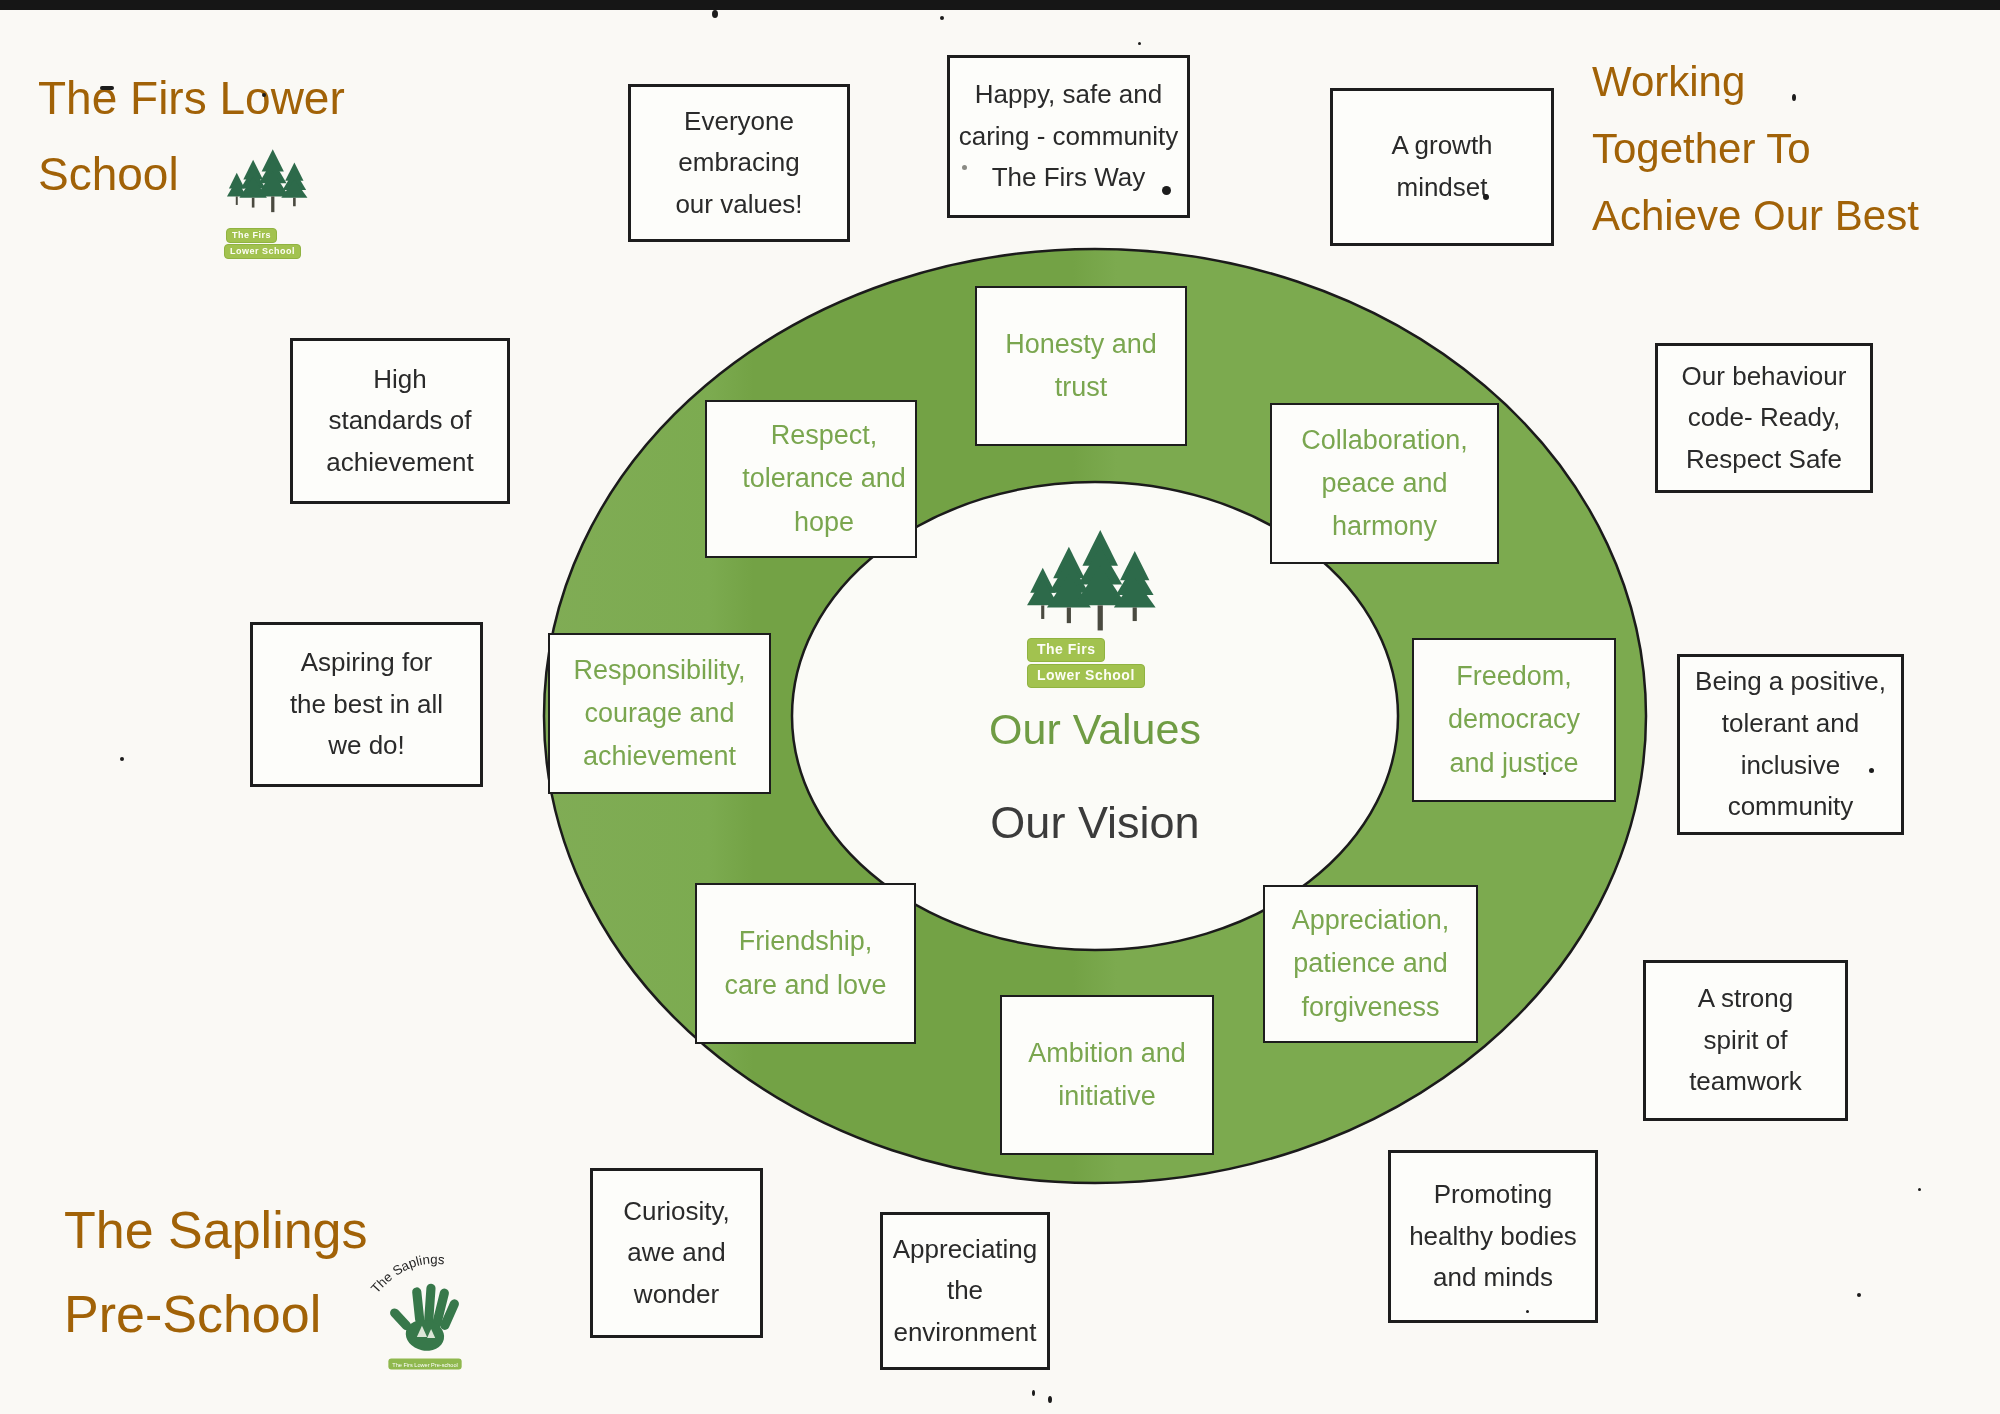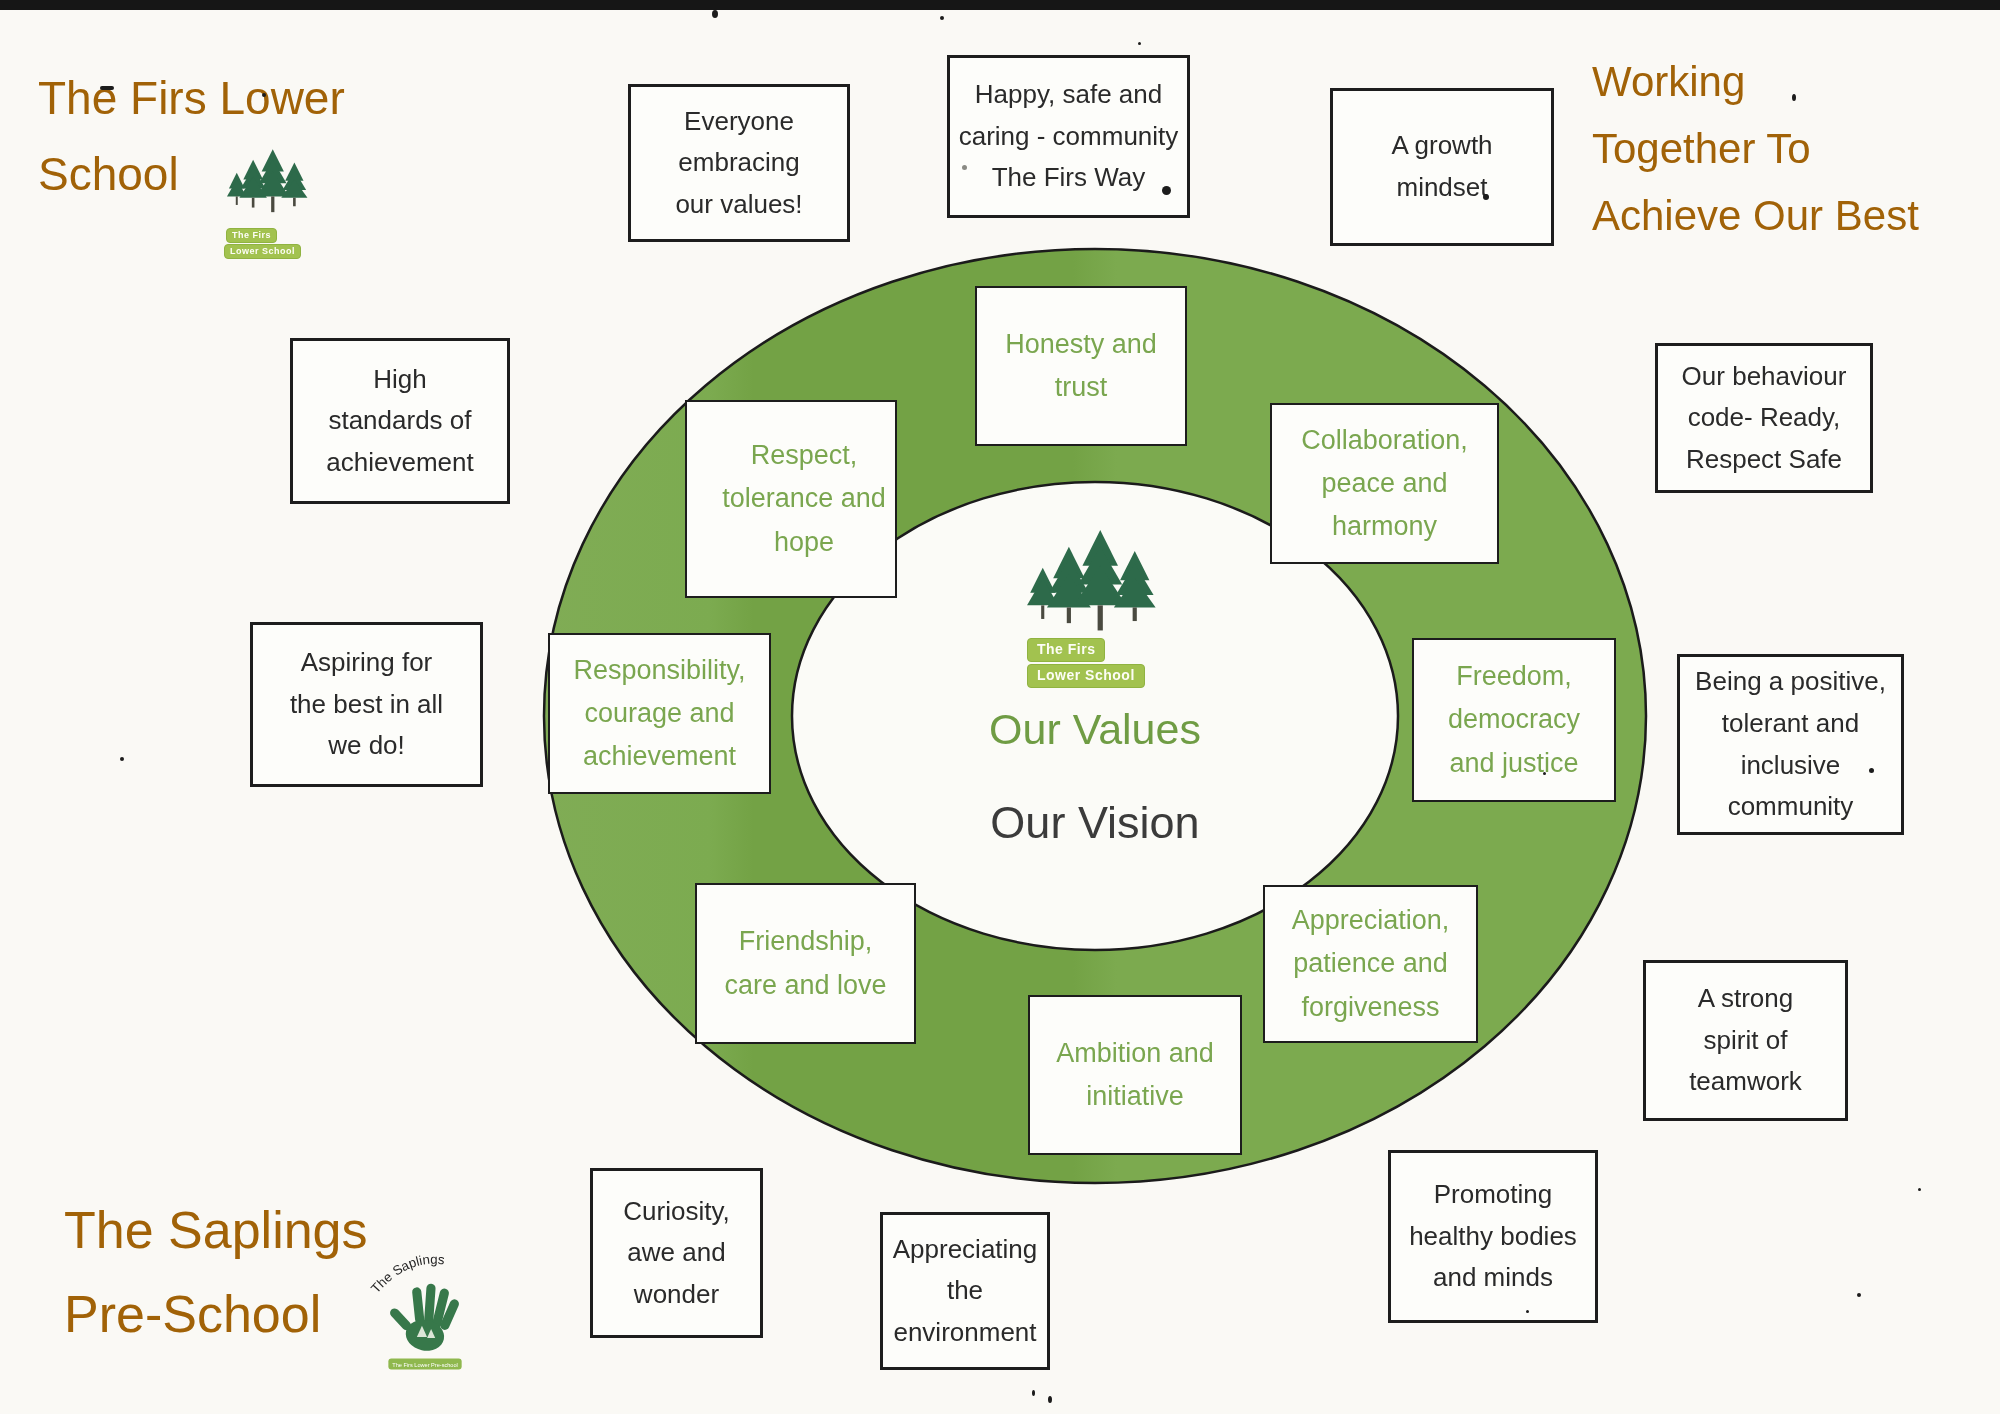--- a/index.html
+++ b/index.html
@@ -108,35 +108,35 @@
   <svg class="logosvg logo-center" width="150" height="115" viewBox="0 0 140 110">
       <use href="#treeCluster"></use>
     </svg>
   <div class="badge badge-c1">The Firs</div>
   <div class="badge badge-c2">Lower School</div>
   <div class="hvalues">Our Values</div>
   <div class="hvision">Our Vision</div>
 
   <div class="vbox" style="left:975px;top:286px;width:212px;height:160px;">Honesty and
 trust</div>
-  <div class="vbox" style="left:685px;top:400px;width:212px;height:198px;padding-left:28px;">Respect,
+  <div class="vbox" style="left:705px;top:400px;width:212px;height:158px;padding-left:28px;">Respect,
 tolerance and
 hope</div>
   <div class="vbox" style="left:1270px;top:403px;width:229px;height:161px;">Collaboration,
 peace and
 harmony</div>
   <div class="vbox" style="left:548px;top:633px;width:223px;height:161px;">Responsibility,
 courage and
 achievement</div>
   <div class="vbox" style="left:1412px;top:638px;width:204px;height:164px;">Freedom,
 democracy
 and justice</div>
   <div class="vbox" style="left:695px;top:883px;width:221px;height:161px;">Friendship,
 care and love</div>
-  <div class="vbox" style="left:1000px;top:995px;width:214px;height:160px;margin-left:28px;">Ambition and
+  <div class="vbox" style="left:1000px;top:995px;width:214px;height:160px;">Ambition and
 initiative</div>
   <div class="vbox" style="left:1263px;top:885px;width:215px;height:158px;">Appreciation,
 patience and
 forgiveness</div>
 
   <div class="obox" style="left:628px;top:84px;width:222px;height:158px;">Everyone
 embracing
 our values!</div>
   <div class="obox" style="left:947px;top:55px;width:243px;height:163px;">Happy, safe and
 caring - community

